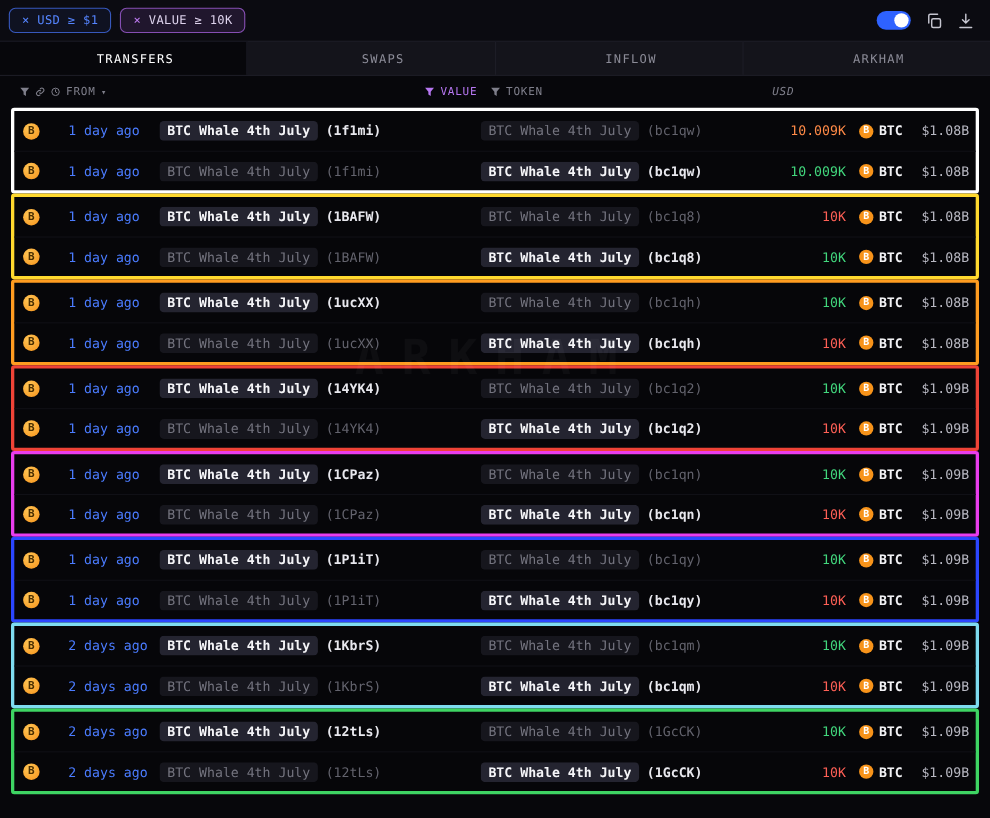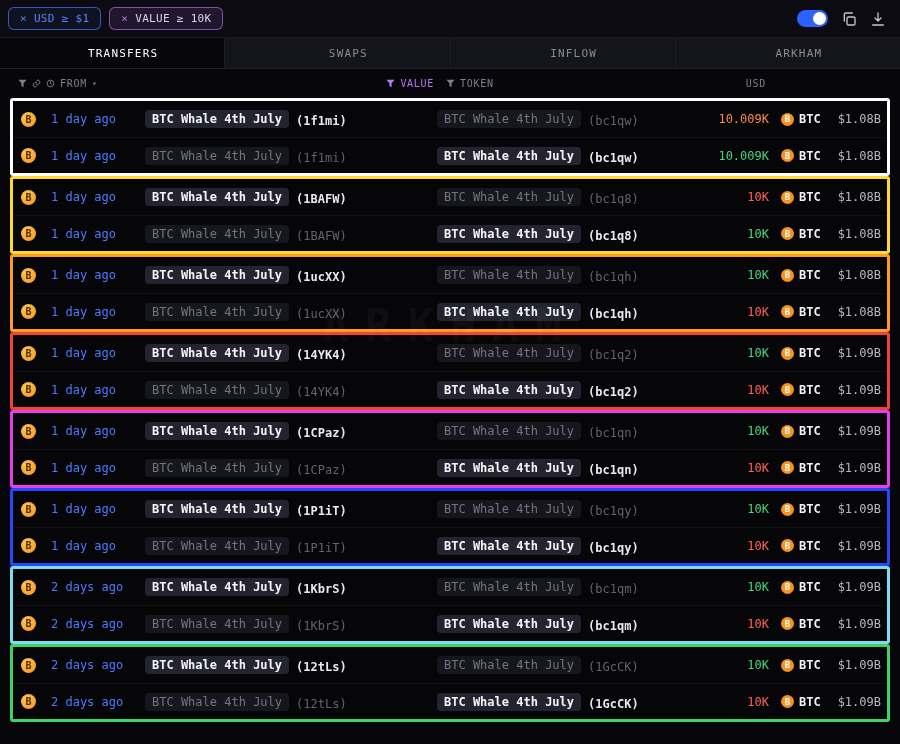--- a/index.html
+++ b/index.html
@@ -32,35 +32,35 @@
   .tab:last-child { border-right:none; }
   .tab.active { background:#07070b; color:#ffffff; }
   
   .hdr { height:29px; display:grid; grid-template-columns:124px 292px 268px 64px 58px 54px;
          align-items:center; margin:0 10px; padding:0 3px 0 8px;
          font-size:10px; letter-spacing:.7px; color:#7f7f8b; }
   .hdr .h { display:flex; align-items:center; gap:5px; white-space:nowrap; }
   .hdr-time { gap:7px; }
   .hdr-value { justify-content:flex-end; color:#b777f2; }
   .hdr-token { padding-left:12px; }
-  .hdr-usd { justify-content:flex-end; }
+  .hdr-usd { justify-content:flex-start;font-style:italic; }
   .funnel { width:9px; height:9px; flex:none; }
   .caret { font-size:8px; color:#7f7f8b; }
   
   .table { margin:0 10px; position:relative; }
   .group { border:3px solid #fff; border-radius:3px; background:#060609; }
   .row { height:36px; display:grid; grid-template-columns:30px 94px 292px 268px 64px 58px 54px;
          align-items:center; padding:0 3px 0 8px; font-size:12px; cursor:pointer; }
   .row + .row { border-top:1px solid #101016; }
   .coin { width:15px; height:15px; border-radius:50%;
           background:radial-gradient(circle at 35% 30%, #ffc555, #f7931a);
           color:#4a2e00; font-size:10px; font-weight:bold;
           display:flex; align-items:center; justify-content:center; }
-  .time { color:#4b7cff; white-space:nowrap; }
-  .cell { display:flex; align-items:flex-end; gap:7px; white-space:nowrap; overflow:hidden; }
+  .time { color:#4b7cff; white-space:nowrap;margin-left:11px; }
+  .cell { display:flex; align-items:center; gap:7px; white-space:nowrap; overflow:hidden; }
   .pill { padding:2px 7px; border-radius:4px; }
   .cell.emph .pill { background:#242430; color:#f5f5f8; font-weight:bold; }
   .cell.emph .addr { color:#e8e8ee; font-weight:bold; }
   .cell.dim .pill { background:#16161d; color:#74747f; }
   .cell.dim .addr { color:#63636d; }
   .val { text-align:right; font-weight:normal; }
   .token { display:flex; align-items:center; gap:5px; padding-left:12px; color:#f2f2f5; font-weight:bold; }
   .tok-coin { width:13px; height:13px; border-radius:50%; background:#f7931a; color:#fff;
               font-size:9px; font-weight:bold; display:flex; align-items:center; justify-content:center; flex:none; }
   .usd { text-align:right; color:#b8b8c2; }

